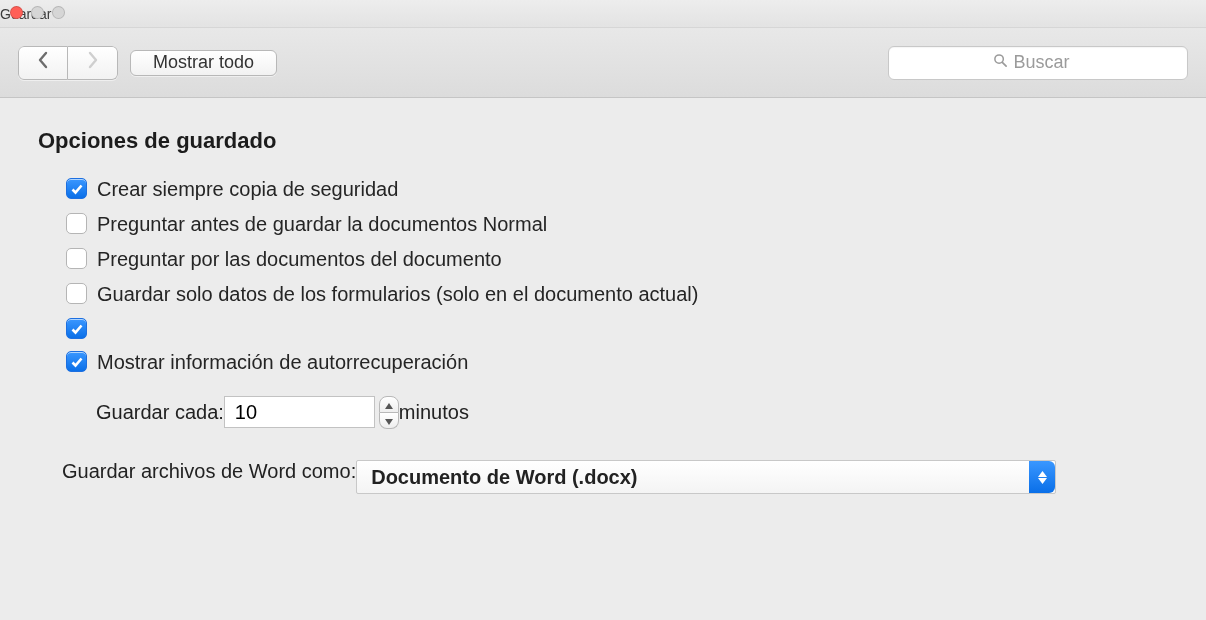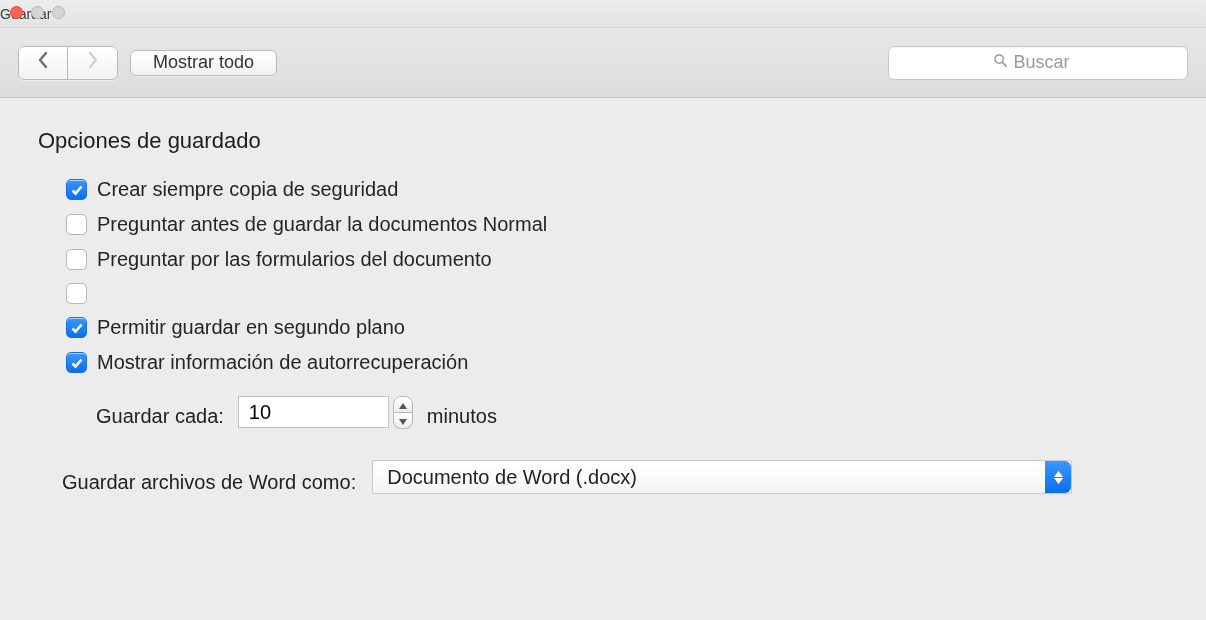--- a/index.html
+++ b/index.html
@@ -91,28 +91,28 @@
     border: none; outline: none; background: transparent;
     font-size: 18px; color: #333; width: 70px;
   }
   .searchbox input::placeholder { color: #9b9b9b; }
 
   
   .content {
     padding: 30px 38px;
   }
   .section-title {
-    font-weight: 400;
+    font-weight: 700;
     font-size: 22px;
     color: #1c1c1c;
     margin-bottom: 18px;
   }
   .checkrow {
     display: flex;
-    align-items: center;
+    align-items: flex-start;
     gap: 10px;
     padding: 6px 0 6px 28px;
     font-size: 20px;
     color: #252525;
   }
   .chk {
     width: 21px; height: 21px;
     border-radius: 5px;
     border: 1px solid #b5b5b5;
     background: #fff;
@@ -121,22 +121,21 @@
     box-shadow: inset 0 1px 0 rgba(255,255,255,.6);
   }
   .chk.on {
     background: linear-gradient(#3a97ff, #0a6fe8);
     border-color: #1d6fe0;
   }
   .chk.on svg { width: 14px; height: 14px; stroke: #fff; stroke-width: 2.6; fill: none; }
 
   .subrow {
     display: flex;
-    align-items: flex-end;
-    gap: 14px;
+    align-items: center;
     padding: 16px 0 10px 58px;
     font-size: 20px;
   }
   .numfield-wrap {
     display: flex;
     align-items: stretch;
     height: 32px;
   }
   .numfield {
     width: 151px;
@@ -158,37 +157,38 @@
     background: linear-gradient(#ffffff,#eeeeee);
     display:flex; align-items:center; justify-content:center;
     padding:0; cursor:default;
   }
   .stepper button:first-child { border-top-left-radius:8px; border-top-right-radius:8px; }
   .stepper button:last-child { border-top:none; border-bottom-left-radius:8px; border-bottom-right-radius:8px; }
   .stepper svg { width:8px; height:6px; fill:#555; }
 
   .filerow {
     display: flex;
-    align-items: flex-end;
-    gap: 16px;
+    align-items: flex-start;
+    gap: 0;
     padding: 22px 0 0 24px;
     font-size: 20px;
   }
   .select {
     flex: 1;
     max-width: 700px;
     height: 34px;
     background: linear-gradient(#ffffff,#f4f4f4);
     border: 1px solid #c8c8c8;
     border-radius: 2px;
     display:flex; align-items:center;
     padding: 0 0 0 14px;
     position: relative;
     font-size: 20px;
     cursor: default;
+    font-weight: bold;
   }
   .select .select-label { flex:1; color:#222; }
   .select .select-btn {
     width: 26px; height: 100%;
     background: linear-gradient(#3a97ff,#0a6fe8);
     border-top-right-radius:6px; border-bottom-right-radius:6px;
     display:flex; flex-direction:column; align-items:center; justify-content:center;
     gap:1px;
   }
   .select .select-btn svg { width:9px; height:6px; fill:#fff; }
@@ -246,32 +246,32 @@
           </svg>
         </div>
         <span>Crear siempre copia de seguridad</span>
       </div>
       <div class="checkrow">
         <div class="chk"></div>
         <span>Preguntar antes de guardar la documentos Normal</span>
       </div>
       <div class="checkrow">
         <div class="chk"></div>
-        <span>Preguntar por las formularios del documento</span>
+        <span>Preguntar por las documentos del documento</span>
       </div>
       <div class="checkrow">
         <div class="chk"></div>
+        <span>Guardar solo datos de los formularios (solo en el documento actual)</span>
       </div>
       <div class="checkrow">
         <div class="chk on">
           <svg viewBox="0 0 14 14">
             <polyline points="2.5 7.5 5.5 10.5 11.5 3.5"></polyline>
           </svg>
         </div>
-        <span>Permitir guardar en segundo plano</span>
       </div>
       <div class="checkrow">
         <div class="chk on">
           <svg viewBox="0 0 14 14">
             <polyline points="2.5 7.5 5.5 10.5 11.5 3.5"></polyline>
           </svg>
         </div>
         <span>Mostrar información de autorrecuperación</span>
       </div>
     </div>

